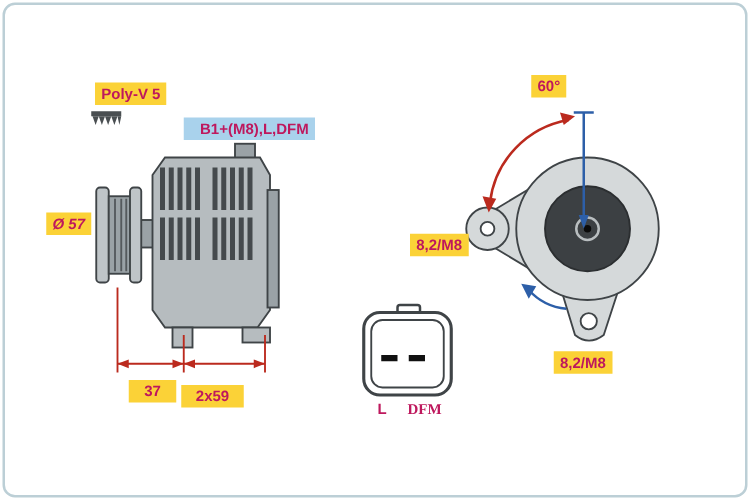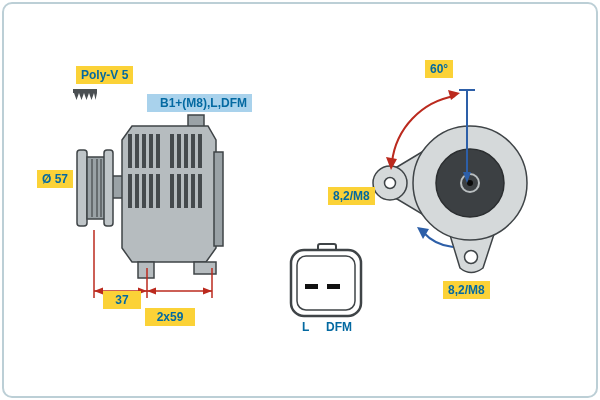--- a/index.html
+++ b/index.html
@@ -1,19 +1,19 @@
 <!DOCTYPE html>
 <html style="--label_yellow: #fbd237; --label_blue: #a9d2ec; --dim_red: #bb2a1e; --line_blue: #2d5fa8;"><head>
 <meta charset="utf-8">
 <style>
   html,body{margin:0;padding:0;background:#fff;}
   .canvas{position:relative;width:600px;height:400px;background:#fff;overflow:hidden;
           font-family:"Liberation Sans",sans-serif;}
   .frame{position:absolute;inset:2px;border:2px solid #bccfd6;border-radius:10px;pointer-events:none;}
-  .lbl{position:absolute;font:700 12px "Liberation Sans",sans-serif;color:#0369a1;
+  .lbl{position:absolute;font:700 12px "Liberation Sans",sans-serif;color:#be185d;
        padding:2px 5px;white-space:nowrap;line-height:14px;}
   .yellow{background:var(--label_yellow,#fbd237);}
   .bluebg{background:var(--label_blue,#a9d2ec);}
   .plain{background:transparent;padding:0;font-weight:700;}
   .ctr{text-align:center;}
   svg{position:absolute;left:0;top:0;}
 </style>
 </head>
 <body>
 
@@ -121,22 +121,22 @@
       <rect x="297" y="256" width="58" height="54" rx="9" stroke-width="1.5"></rect>
       <rect x="305" y="284" width="13" height="5" fill="#111111" stroke="none"></rect>
       <rect x="327" y="284" width="13" height="5" fill="#111111" stroke="none"></rect>
     </g>
   </svg>
 
   <div class="frame"></div>
 
   <div class="lbl yellow" style="left:76px;top:66px;">Poly-V 5</div>
   <div class="lbl bluebg" style="left:147px;top:94px;padding-left:13px;">B1+(M8),L,DFM</div>
-  <div class="lbl yellow" style="left:37px;top:170px;">Ø 57</div>
-  <div class="lbl yellow ctr" style="left:103px;top:291px;width:28px;">37</div>
+  <div class="lbl yellow" style="left:37px;top:170px;font-style:italic;">Ø 57</div>
+  <div class="lbl yellow ctr" style="left:103px;top:304px;width:28px;">37</div>
   <div class="lbl yellow ctr" style="left:145px;top:308px;width:40px;">2x59</div>
   <div class="lbl yellow" style="left:425px;top:60px;">60°</div>
   <div class="lbl yellow" style="left:328px;top:187px;">8,2/M8</div>
   <div class="lbl yellow" style="left:443px;top:281px;">8,2/M8</div>
   <div class="lbl plain" style="left:302px;top:320px;">L</div>
-  <div class="lbl plain" style="left:326px;top:320px;">DFM</div>
+  <div class="lbl plain" style="left:326px;top:320px;font-family:Liberation Serif, serif;">DFM</div>
 
 </div>
 
 </body></html>

